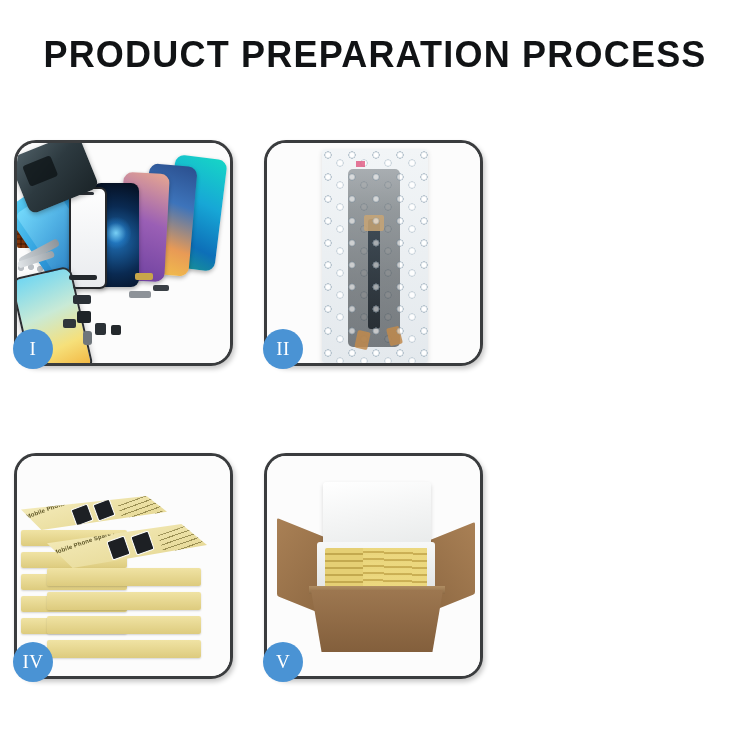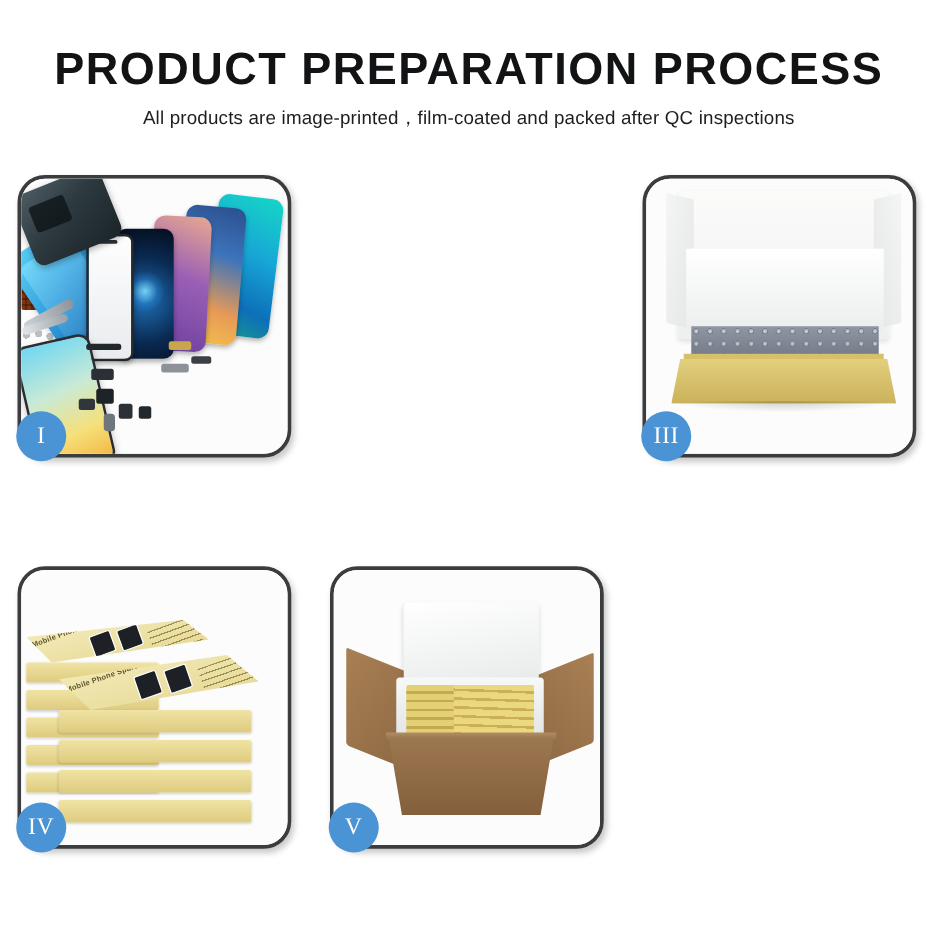--- a/index.html
+++ b/index.html
@@ -217,21 +217,20 @@
   .vi-tab2{position:absolute;left:64px;top:152px;width:14px;height:14px;
     background:#9a7b55;border-radius:1px;}
 </style>
 </head>
 <body>
 
 <div class="page">
 
   <div class="header">
     <div class="title">PRODUCT PREPARATION PROCESS</div>
-    <div class="subtitle">All products are image-printed，film-coated and packed after QC inspections</div>
   </div>
 
   <div class="grid">
 
     <div class="panel p1">
       <div class="inner">
         <div class="ph i-blue"></div>
         <div class="ph screen i-p5"></div>
         <div class="ph screen i-p4"></div>
         <div class="ph screen i-p3"></div>
@@ -253,36 +252,37 @@
         <div class="chip c10"></div>
         <div class="i-tool"></div>
         <div class="i-tool2"></div>
         <div class="i-screws"></div>
       </div>
       <div class="badge">
         <span>I</span>
       </div>
     </div>
 
-
-    <div class="panel p3">
+    <div class="panel p2">
       <div class="inner">
-        <div class="b3-lid"></div>
-        <div class="b3-lidflapL"></div>
-        <div class="b3-lidflapR"></div>
-        <div class="b3-foam"></div>
-        <div class="b3-bubble"></div>
-        <div class="b3-trayin"></div>
-        <div class="b3-tray"></div>
-        <div class="b3-shadow"></div>
+        <div class="bub-bag">
+          <div class="bub-part"></div>
+          <div class="bub-flex"></div>
+          <div class="bub-conn"></div>
+          <div class="bub-pink"></div>
+          <div class="bub-tab1"></div>
+          <div class="bub-tab2"></div>
+          <div class="bub-over"></div>
+        </div>
       </div>
       <div class="badge">
-        <span>III</span>
+        <span>II</span>
       </div>
     </div>
+
 
     <div class="panel p4">
       <div class="inner">
 
         <div class="st st-box" style="left:4px;top:74px;width:106px;height:16px;"></div>
         <div class="st st-box" style="left:4px;top:96px;width:106px;height:16px;"></div>
         <div class="st st-box" style="left:4px;top:118px;width:106px;height:16px;"></div>
         <div class="st st-box" style="left:4px;top:140px;width:106px;height:16px;"></div>
         <div class="st st-box" style="left:4px;top:162px;width:106px;height:16px;"></div>
 

